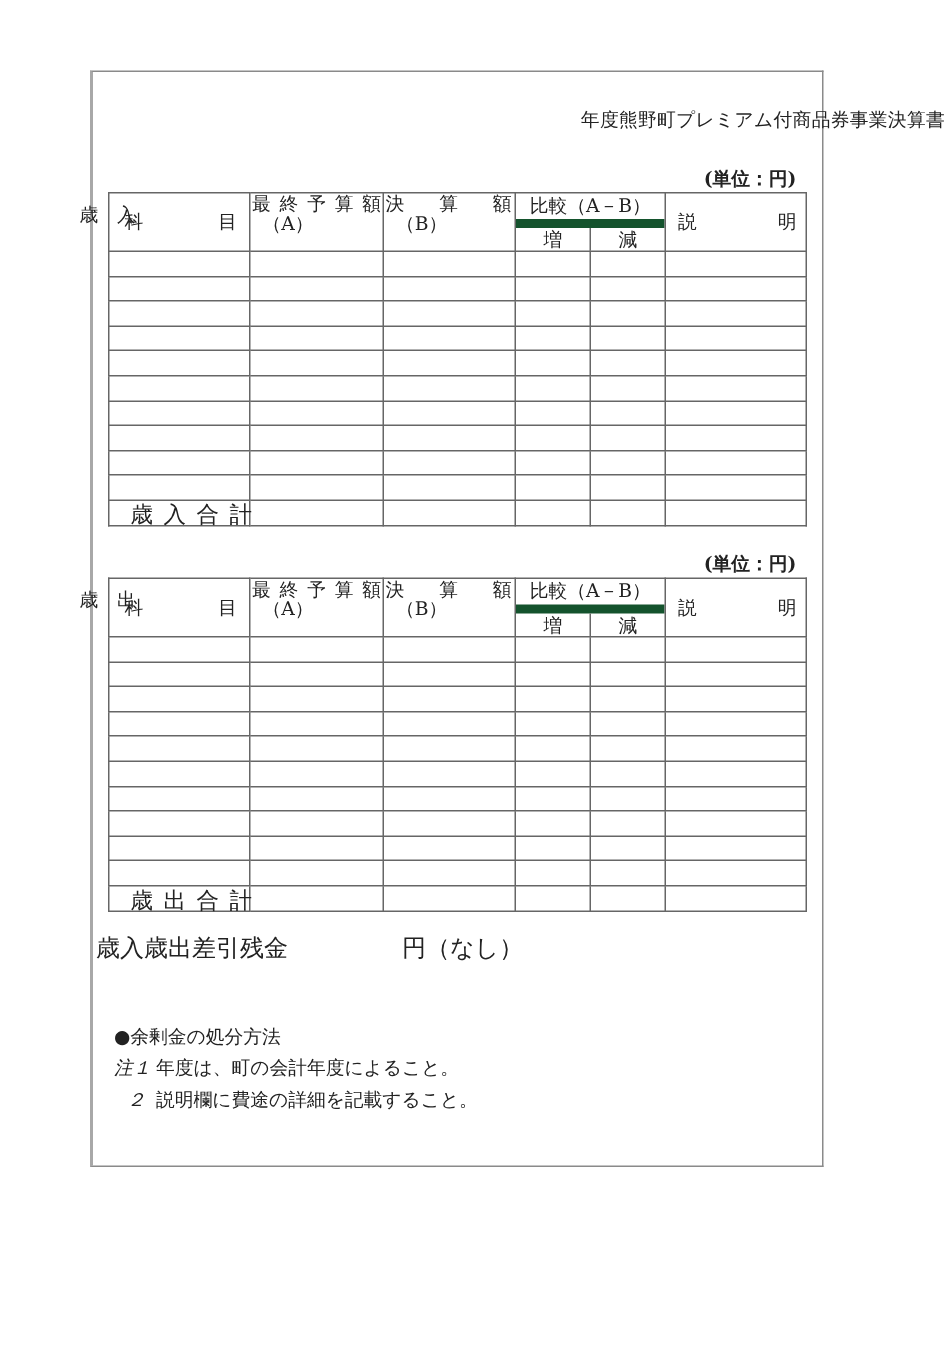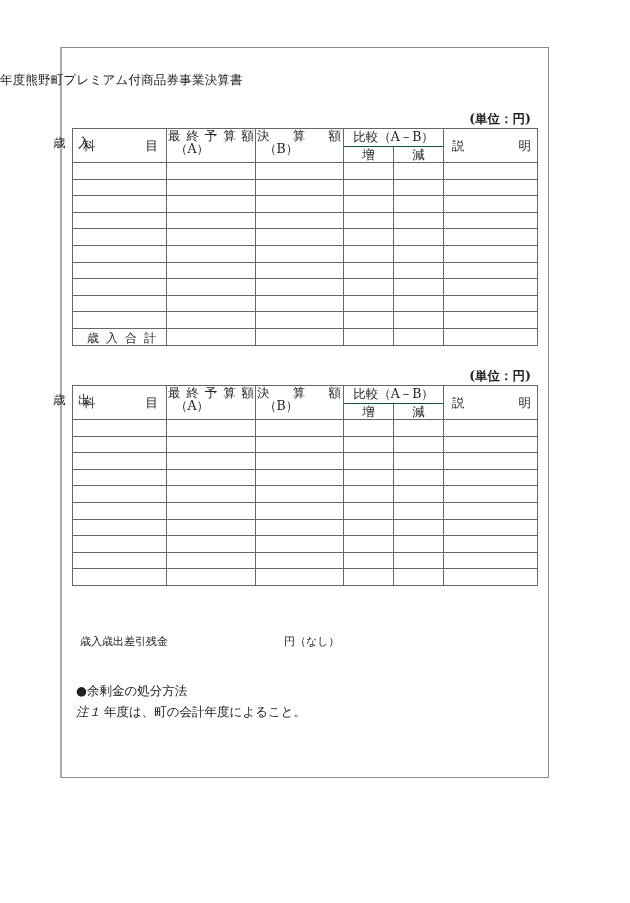--- a/index.html
+++ b/index.html
@@ -1,38 +1,38 @@
 <!DOCTYPE html>
 <html><head>
 <meta charset="utf-8">
 <style>
   html, body { margin:0; padding:0; background:#ffffff; }
   body { width:630px; height:903px; position:relative; overflow:hidden;
          font-family:"DejaVu Serif","Liberation Serif",serif; color:#222; }
   .frame { position:absolute; left:60px; top:47px; width:489px; height:731px;
            border:1px solid #8a8a8a; border-left:2px solid #a8a8a8; box-sizing:border-box; }
-  .title { position:absolute; left:0; top:72px; width:630px; text-align:left;
+  .title { position:absolute; left:0; top:72px; width:630px; text-align:right;
            font-size:12.5px; letter-spacing:0.2px; }
   .section-label { position:absolute; left:53px; font-size:12.5px;margin-top:24px; }
   .unit { position:absolute; right:99px; font-size:12.5px;font-weight:bold; }
   table.budget { position:absolute; left:72px; width:465px; border-collapse:collapse;
                  table-layout:fixed; font-size:12.5px; }
   table.budget td { border:1px solid #666; padding:0; height:15.6px; line-height:14px; }
   table.budget .hdr td { height:auto; }
   .h-kamoku { display:flex; justify-content:space-between; padding:0 8px 0 10px; }
   .h-small { font-size:12.5px; line-height:13px; }
   .h-top { display:flex; justify-content:space-between; padding:0 1px 0 1px; }
   .h-sub { padding-left:8px; }
-  .h-cmp-top { text-align:center; border-bottom:1px solid #14532d; height:17px; line-height:16px; }
+  .h-cmp-top { text-align:center; border-bottom:6px solid #14532d; height:17px; line-height:16px; }
   .h-cmp-sub { display:flex; height:15px; line-height:15px; }
   .h-cmp-sub span { flex:1; text-align:center; }
   .h-cmp-sub span + span { border-left:1px solid #666; }
   .h-setsumei { display:flex; justify-content:space-between; padding:0 6px 0 8px; }
-  .total-label { letter-spacing:7px; padding-left:14px; white-space:nowrap; font-size:12px; }
-  .remain { position:absolute; left:80px; top:622px; font-size:11px;margin-top:12px; }
+  .total-label { letter-spacing:7px; padding-left:14px; white-space:nowrap; font-size:15px; }
+  .remain { position:absolute; left:64px; top:622px; font-size:16px; }
   .remain .amount { position:absolute; left:204px; white-space:nowrap; }
   .notes { position:absolute; left:76px; top:680px; font-size:12.5px; line-height:21px; }
   .note-row { white-space:nowrap; }
   .note-row .n { display:inline-block; width:28px;font-style:italic; }
   .note-row.indent .n { text-align:right; width:21px; margin-right:7px; }
 </style>
 </head>
 <body>
 
 <div class="frame"></div>
@@ -309,24 +309,35 @@
         <td></td>
       </tr>
   <tr>
         <td></td>
         <td></td>
         <td></td>
         <td></td>
         <td></td>
         <td></td>
       </tr>
+  <tr>
+    <td style="vertical-align:bottom;">
+          <div class="total-label">歳出合計</div>
+        </td>
+    <td></td>
+        <td></td>
+        <td></td>
+        <td></td>
+        <td></td>
+  </tr>
 </tbody>
   </table>
 
 <div class="remain">
   <span>歳入歳出差引残金</span>
   <span class="amount">円（なし）</span>
 </div>
 
 <div class="notes">
   <div class="note-row">●余剰金の処分方法</div>
   <div class="note-row"><span class="n">注１</span><span>年度は、町の会計年度によること。</span></div>
+  <div class="note-row indent"><span class="n">２</span><span>説明欄に費途の詳細を記載すること。</span></div>
 </div>
 
 </body></html>

